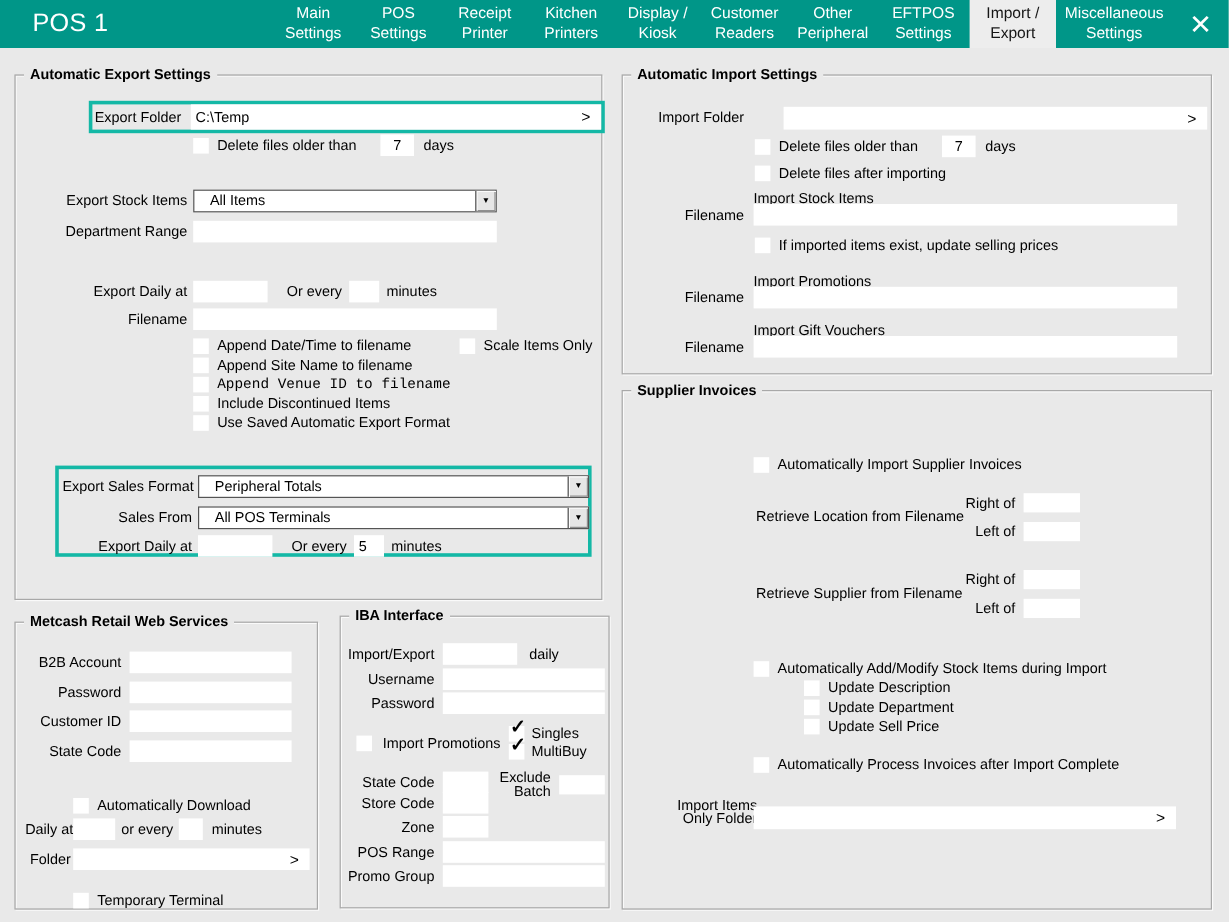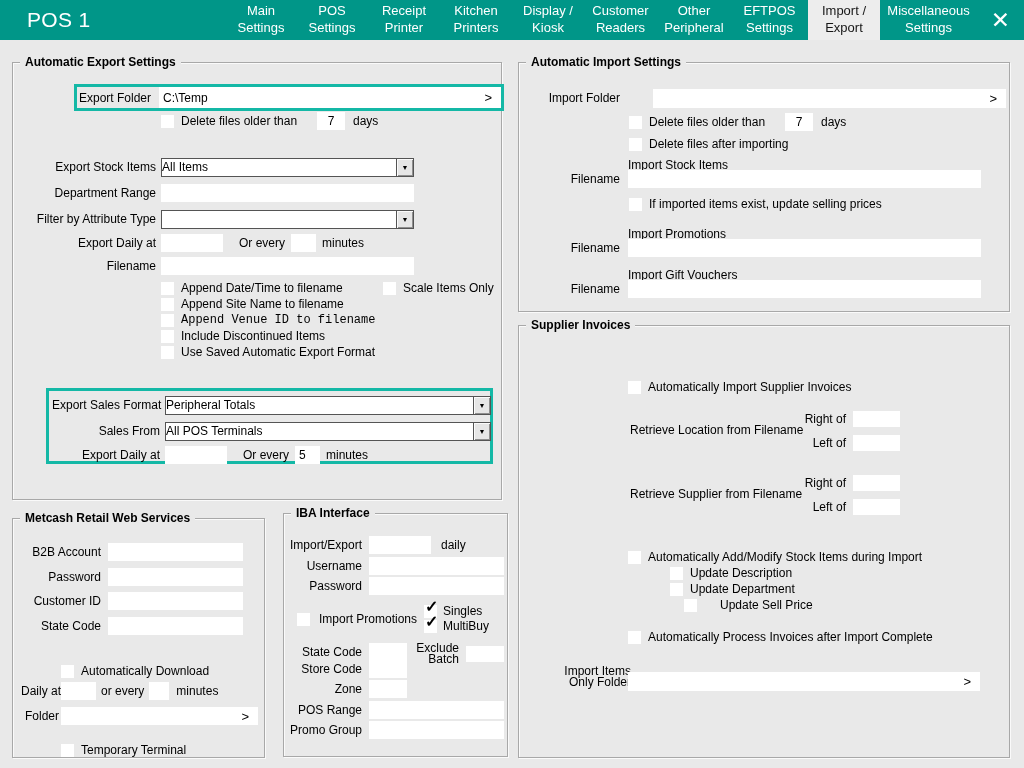--- a/index.html
+++ b/index.html
@@ -16,21 +16,21 @@
   
   .group { position:absolute; border:1px solid #a8a8a8; box-shadow:1px 1px 0 rgba(255,255,255,.75), inset 1px 1px 0 rgba(255,255,255,.75); }
   .gtitle { position:absolute; top:-8px; left:7px; background:#e9e9e9; padding:0 5px; font-weight:bold; white-space:nowrap; }
 
   
   .frow { position:absolute; display:flex; align-items:center; height:18px; white-space:nowrap; }
   .lbl { text-align:right; white-space:nowrap; flex:none; }
   .txt { background:#fff; border:0; height:18px; padding:0 4px; font:12px "Liberation Sans",sans-serif; flex:none; }
   .txt.sm { height:16px; }
   .combo { background:#fff; border:1px solid #545454; height:19px; display:flex; align-items:stretch; flex:none; }
-  .ctext { flex:1; display:flex; align-items:center; padding:0 0; overflow:hidden; white-space:nowrap; }
+  .ctext { flex:1; display:flex; align-items:center; padding:0 13px; overflow:hidden; white-space:nowrap; }
   .cbtn { width:17px; flex:none; background:#e6e6e6; border-left:1px solid #545454; box-shadow:inset 1px 1px 0 #fbfbfb, inset -1px -1px 0 #8f8f8f; display:flex; align-items:center; justify-content:center; font-size:7px; }
   .browse { background:#fff; height:19px; display:flex; align-items:center; padding:0 9px 0 4px; flex:none; }
   .chev { margin-left:auto; font-size:13px; }
   .cb { width:13px; height:13px; background:#fff; flex:none; position:relative; }
   .chk { position:absolute; left:1px; top:-6px; font-size:16px; font-weight:bold; line-height:1; }
   .hl { position:absolute; border:3px solid #14b8a6; }
   .static { position:absolute; white-space:nowrap; }
   .ml7 { margin-left:7px; } .ml5 { margin-left:5px; } .ml6 { margin-left:6px; } .ml8 { margin-left:8px; }
   .ml10 { margin-left:10px; } .ml15 { margin-left:15px; } .ml16 { margin-left:16px; } .ml9 { margin-left:9px; }
   .tc { text-align:center; }
@@ -80,27 +80,20 @@
       <span class="ctext">All Items</span>
       <span class="cbtn">▼</span>
     </div>
   </div>
 
   <div class="frow" style="left:0; top:121px;">
     <span class="lbl" style="width:143px">Department Range</span>
     <input class="txt ml5" style="width: 253px;">
   </div>
 
-  <div class="frow" style="left:0; top:147px;">
-    <span class="lbl" style="width:143px">Filter by Attribute Type</span>
-    <div class="combo ml5" style="width:253px">
-      <span class="ctext"></span>
-      <span class="cbtn">▼</span>
-    </div>
-  </div>
 
   <div class="frow" style="left:0; top:171px;">
     <span class="lbl" style="width:143px">Export Daily at</span>
     <input class="txt ml5" style="width: 62px;">
     <span class="ml16">Or every</span>
     <input class="txt ml6" style="width: 25px;">
     <span class="ml6">minutes</span>
   </div>
 
   <div class="frow" style="left:0; top:194px;">
@@ -235,21 +228,21 @@
     <span class="ml7">Automatically Add/Modify Stock Items during Import</span>
   </div>
   <div class="frow" style="left:151px; top:238px;">
     <span class="cb"></span>
     <span class="ml7">Update Description</span>
   </div>
   <div class="frow" style="left:151px; top:254px;">
     <span class="cb"></span>
     <span class="ml7">Update Department</span>
   </div>
-  <div class="frow" style="left:165px; top:270px;gap:16px;">
+  <div class="frow" style="left:151px; top:270px;">
     <span class="cb"></span>
     <span class="ml7">Update Sell Price</span>
   </div>
 
   <div class="frow" style="left:109px; top:302px;">
     <span class="cb"></span>
     <span class="ml7">Automatically Process Invoices after Import Complete</span>
   </div>
 
   <div class="static two-line" style="left:30px; top:340px; width:82px;">

